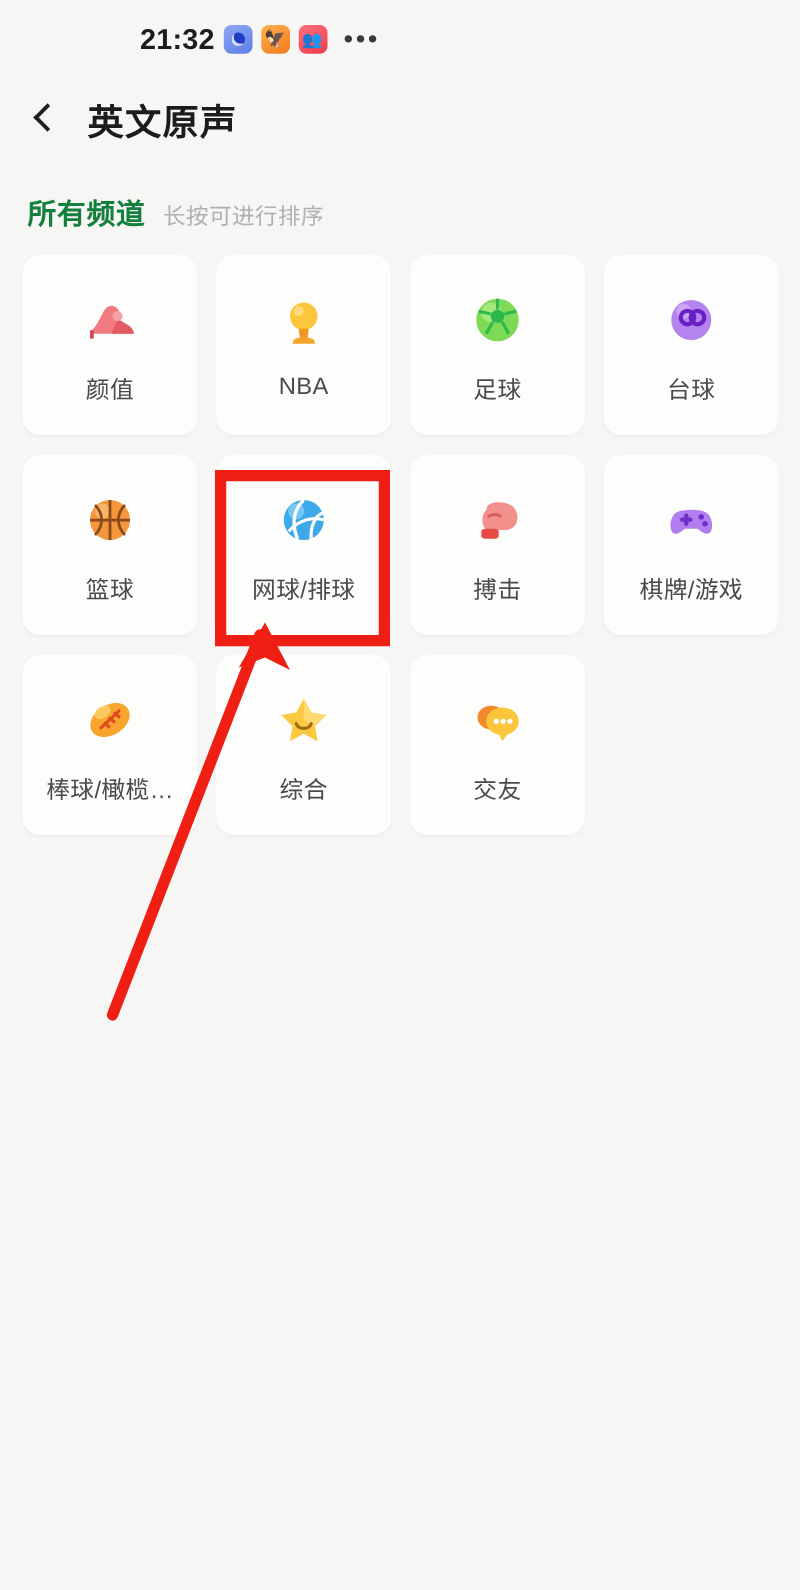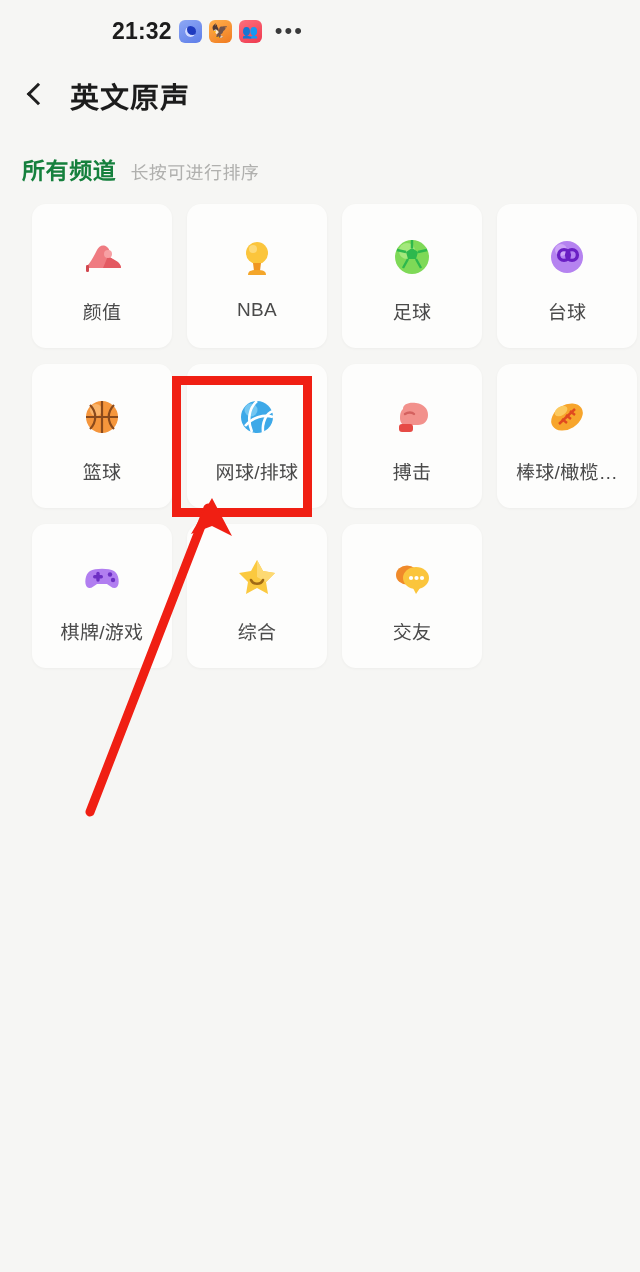--- a/index.html
+++ b/index.html
@@ -195,21 +195,21 @@
     font-size: 18px;
     color: #b0b0ae;
     letter-spacing: 0.4px;
   }
 
   
   .grid {
     display: grid;
     grid-template-columns: repeat(4, 140px);
     gap: 16px 15px;
-    padding-left: 32px;
+    padding-left: 18px;
   }
   .tile {
     height: 144px;
     background: #fdfdfc;
     border-radius: 14px;
     display: flex;
     flex-direction: column;
     align-items: center;
     justify-content: center;
     gap: 12px;
@@ -354,40 +354,40 @@
         <path d="M18 22 C21 20 25 20 27 22" stroke="#d4615f" stroke-width="2.4" fill="none" stroke-linecap="round"></path>
         <rect x="12" y="32" width="14" height="8" rx="3" fill="#e64b45"></rect>
       </svg>
     </span>
     <span class="tile-label">搏击</span>
   </div>
 
   <div class="tile">
     <span class="tile-icon">
       <svg width="50" height="50" viewBox="0 0 50 50">
-        <ellipse cx="25" cy="25" rx="17" ry="12" fill="#f7a52c" transform="rotate(-32 25 25)"></ellipse>
-        <ellipse cx="19" cy="19" rx="7" ry="4.5" fill="#fcc95f" transform="rotate(-32 19 19)"></ellipse>
-        <path d="M17 32 L33 17" stroke="#e0491f" stroke-width="2.4"></path>
-        <path d="M20 27 L25 31 M24 23 L29 27 M28 19 L33 23" stroke="#e0491f" stroke-width="2.4"></path>
-      </svg>
-    </span>
-    <span class="tile-label">棒球/橄榄…</span>
-  </div>
-
-  <div class="tile">
-    <span class="tile-icon">
-      <svg width="50" height="50" viewBox="0 0 50 50">
         <path d="M13 19 C18 16 32 16 37 19 C42 22 43 32 40 35 C37 38 33 34 30 32 L20 32 C17 34 13 38 10 35 C7 32 8 22 13 19 Z" fill="#b17ef0"></path>
         <rect x="16" y="23" width="10" height="3.4" rx="1.7" fill="#6d2fc4"></rect>
         <rect x="19.3" y="19.7" width="3.4" height="10" rx="1.7" fill="#6d2fc4"></rect>
         <circle cx="33" cy="22.5" r="2.2" fill="#6d2fc4"></circle>
         <circle cx="36" cy="28" r="2.2" fill="#6d2fc4"></circle>
       </svg>
     </span>
     <span class="tile-label">棋牌/游戏</span>
+  </div>
+
+  <div class="tile">
+    <span class="tile-icon">
+      <svg width="50" height="50" viewBox="0 0 50 50">
+        <ellipse cx="25" cy="25" rx="17" ry="12" fill="#f7a52c" transform="rotate(-32 25 25)"></ellipse>
+        <ellipse cx="19" cy="19" rx="7" ry="4.5" fill="#fcc95f" transform="rotate(-32 19 19)"></ellipse>
+        <path d="M17 32 L33 17" stroke="#e0491f" stroke-width="2.4"></path>
+        <path d="M20 27 L25 31 M24 23 L29 27 M28 19 L33 23" stroke="#e0491f" stroke-width="2.4"></path>
+      </svg>
+    </span>
+    <span class="tile-label">棒球/橄榄…</span>
   </div>
 
   <div class="tile">
     <span class="tile-icon">
       <svg width="50" height="50" viewBox="0 0 50 50">
         <path d="M25 8 L31 19 L43 21 L34 30 L36 42 L25 36 L14 42 L16 30 L7 21 L19 19 Z" fill="#fbc93f"></path>
         <path d="M25 8 L31 19 L43 21 L34 30 L25 25 Z" fill="#fdd972"></path>
         <path d="M19 28 C21 33 29 33 31 28" stroke="#a06a14" stroke-width="2.6" fill="none" stroke-linecap="round"></path>
       </svg>
     </span>

